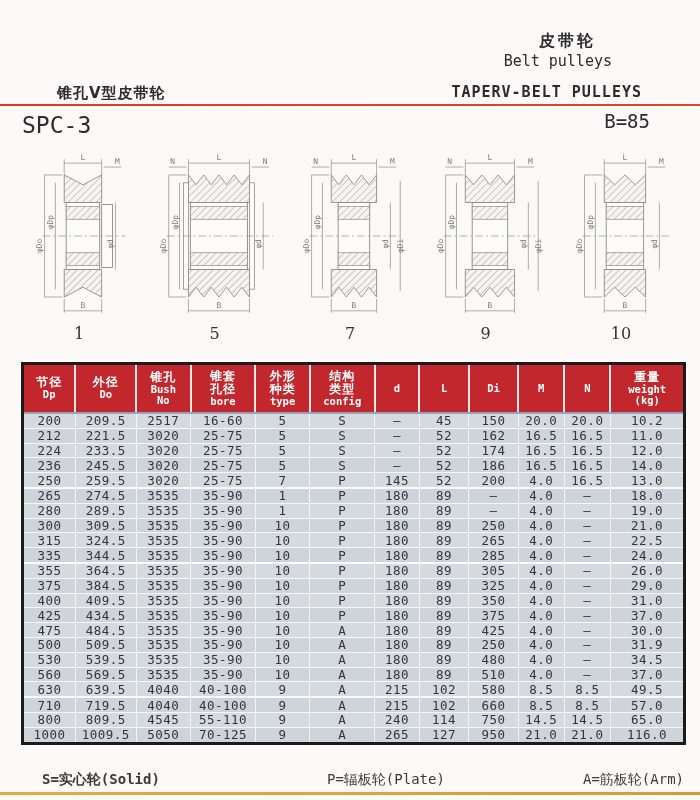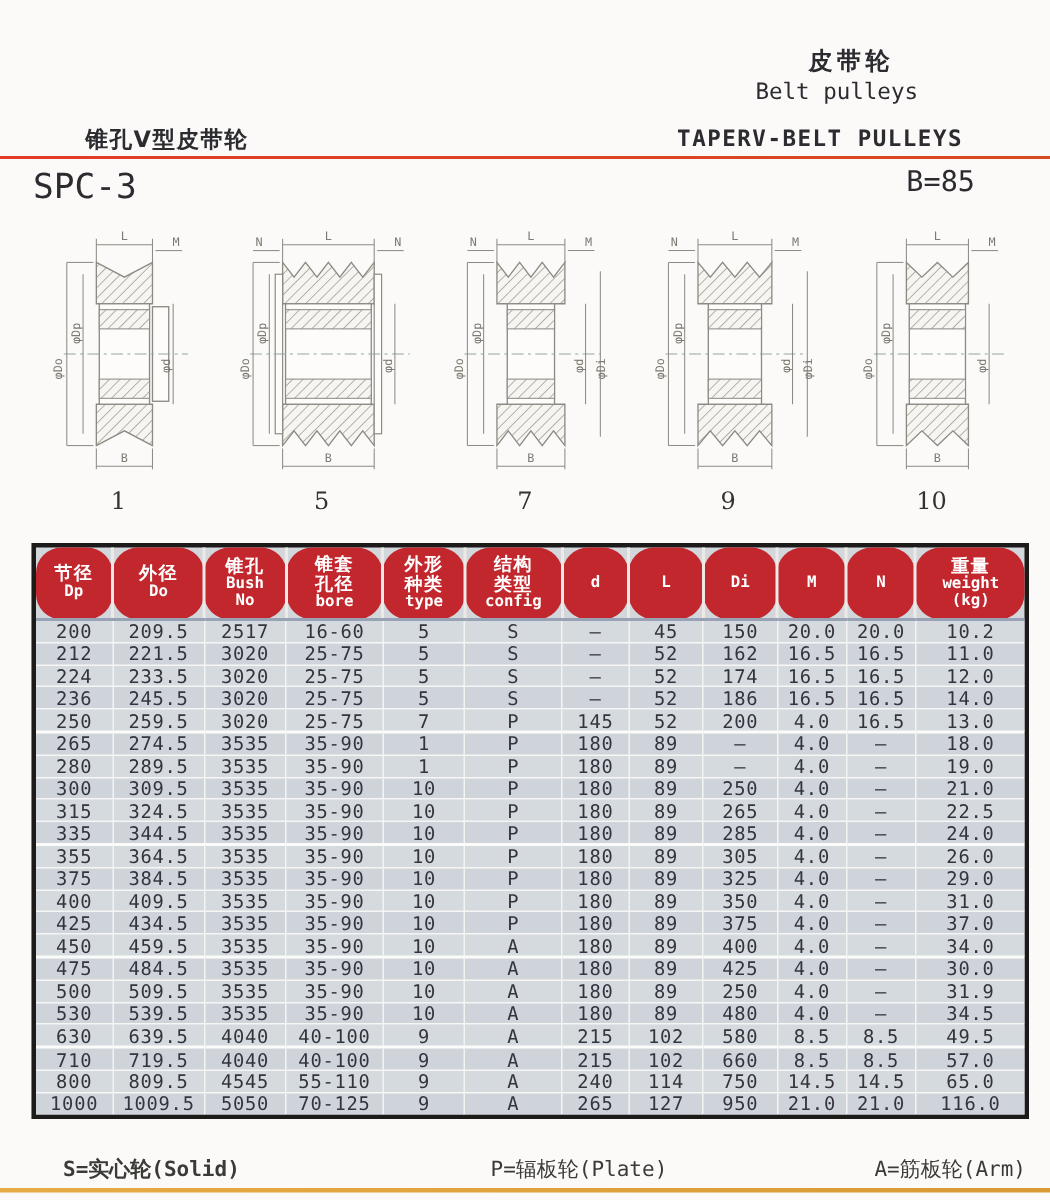--- a/index.html
+++ b/index.html
@@ -23,21 +23,20 @@
   .figure{width:130px; height:200px; display:flex; flex-direction:column; align-items:center;}
   .figure svg{width:130px; height:172px;}
   .fig-caption{font-size:16px; font-family:"DejaVu Serif", serif; color:#33332f; margin-top:2px;}
   
   .tbl-wrap{position:absolute; top:362px; left:21px; width:659px; border:3px solid #1d1b1a; background:#d2d7dc;}
   table{border-collapse:collapse; width:100%; table-layout:fixed;}
   thead th{
     background:#c1272d; color:#fff; vertical-align:middle; text-align:center;
     padding:3px 0 4px 0; border-right:2px solid #efe9e6; border-bottom:2px solid #99a2b5;
     height:40px;
-    border-radius:17px;
   }
   thead th:last-child{border-right:none;}
   .h-cn{font-size:12px; font-weight:bold; line-height:13px; letter-spacing:1px;}
   .h-en{font-size:10.5px; font-family:"DejaVu Sans Mono", monospace; line-height:11px; font-weight:bold;}
   tbody td{
     text-align:center; font-size:12.5px; font-family:"DejaVu Sans Mono", monospace;
     color:#34343e; height:13.8px; line-height:13px; padding:0;
     border-right:1.5px solid #f3f3f2; border-bottom:1px solid #f6f6f5;
     letter-spacing:0.5px; overflow:hidden; white-space:nowrap;
   }
@@ -522,34 +521,20 @@
             <td>35-90</td>
             <td>10</td>
             <td>P</td>
             <td>180</td>
             <td>89</td>
             <td>375</td>
             <td>4.0</td>
             <td>–</td>
             <td>37.0</td>
           </tr>
-          <tr class="group-end">
-            <td>450</td>
-            <td>459.5</td>
-            <td>3535</td>
-            <td>35-90</td>
-            <td>10</td>
-            <td>A</td>
-            <td>180</td>
-            <td>89</td>
-            <td>400</td>
-            <td>4.0</td>
-            <td>–</td>
-            <td>34.0</td>
-          </tr>
           <tr>
             <td>475</td>
             <td>484.5</td>
             <td>3535</td>
             <td>35-90</td>
             <td>10</td>
             <td>A</td>
             <td>180</td>
             <td>89</td>
             <td>425</td>
@@ -577,20 +562,34 @@
             <td>3535</td>
             <td>35-90</td>
             <td>10</td>
             <td>A</td>
             <td>180</td>
             <td>89</td>
             <td>480</td>
             <td>4.0</td>
             <td>–</td>
             <td>34.5</td>
+          </tr>
+          <tr>
+            <td>560</td>
+            <td>569.5</td>
+            <td>3535</td>
+            <td>35-90</td>
+            <td>10</td>
+            <td>A</td>
+            <td>180</td>
+            <td>89</td>
+            <td>510</td>
+            <td>4.0</td>
+            <td>–</td>
+            <td>37.0</td>
           </tr>
           <tr class="group-end">
             <td>630</td>
             <td>639.5</td>
             <td>4040</td>
             <td>40-100</td>
             <td>9</td>
             <td>A</td>
             <td>215</td>
             <td>102</td>

